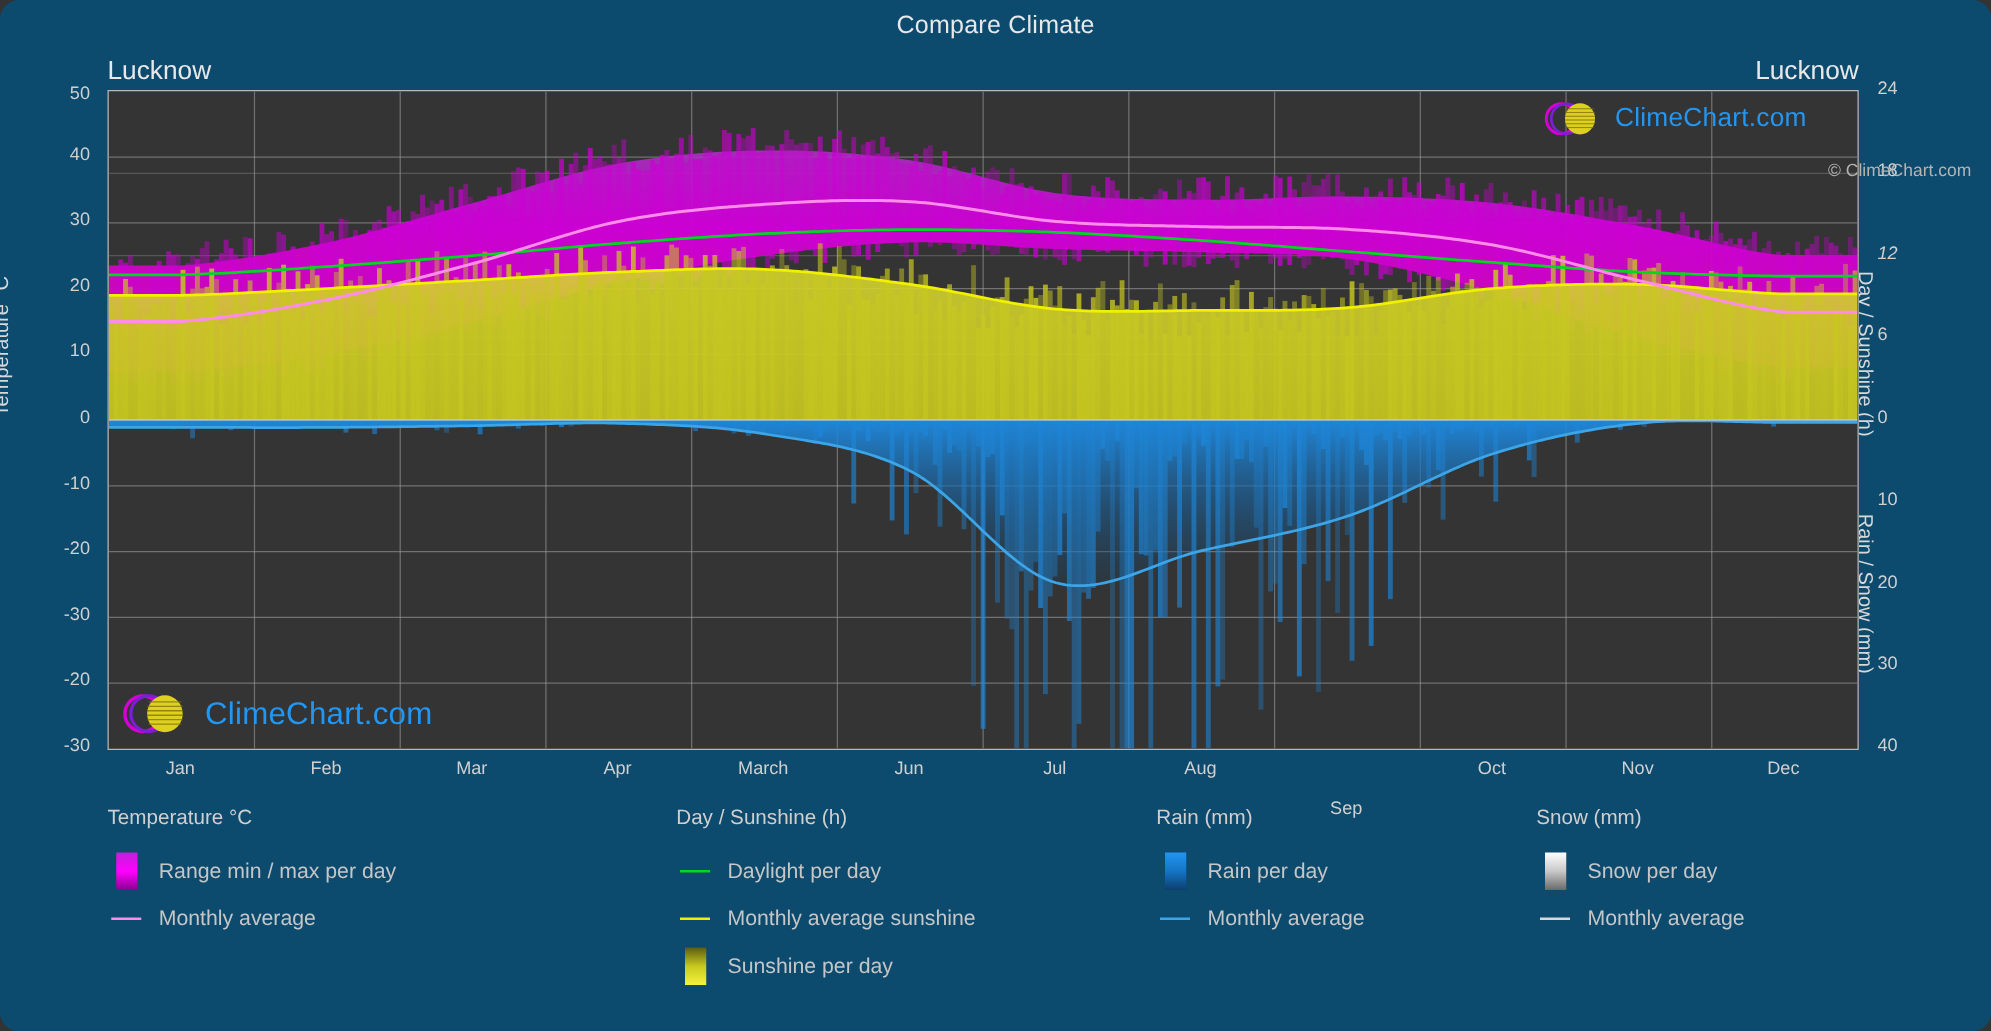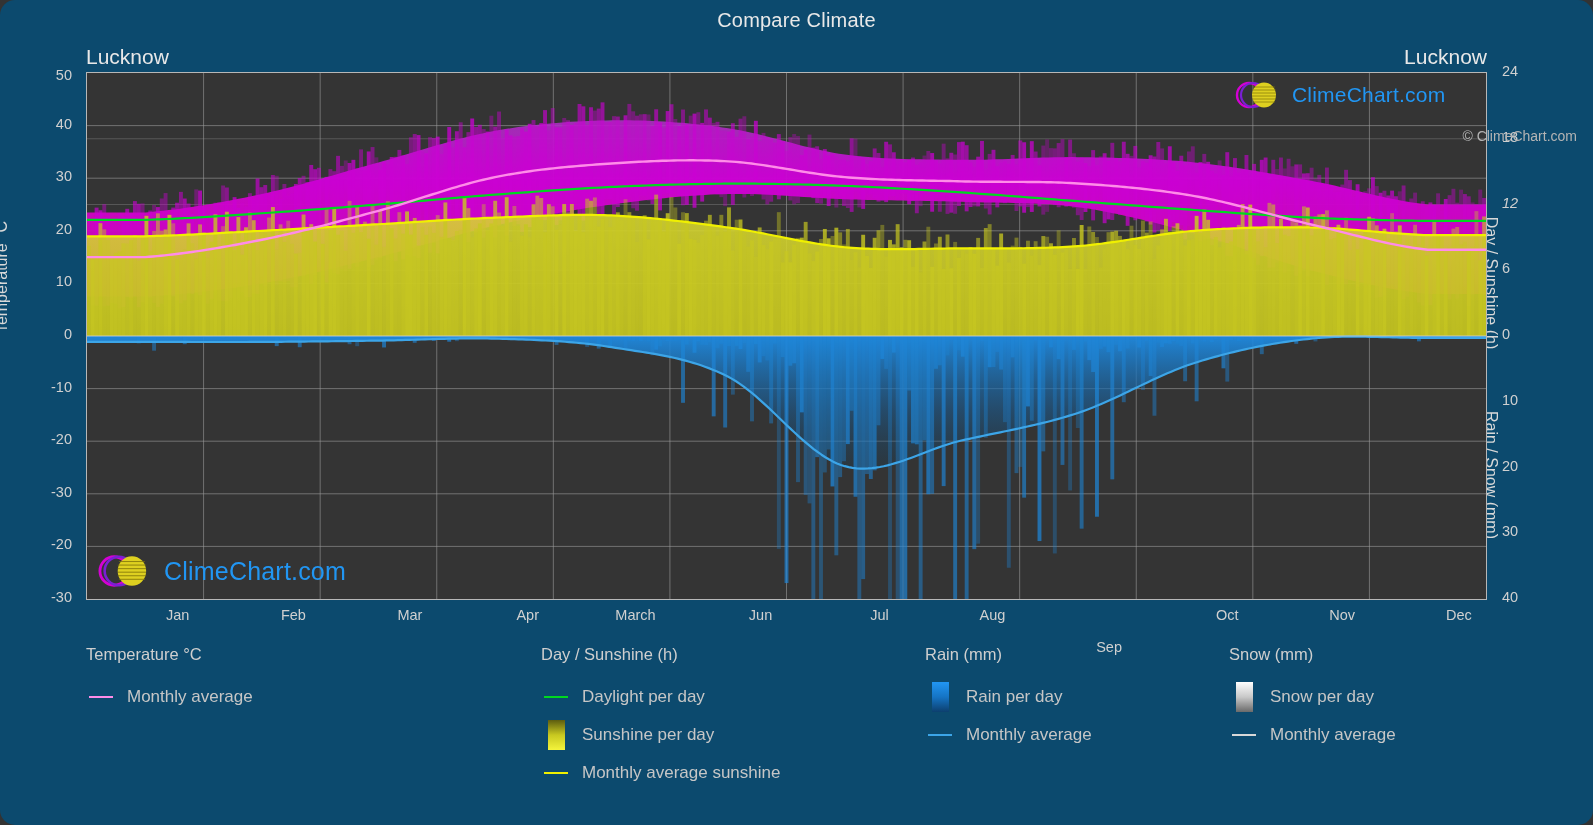--- a/index.html
+++ b/index.html
@@ -79,21 +79,21 @@
   }
 
   .tick-label {
     position: absolute;
     color: #d0d0d0;
     font-size: 14.5px;
     white-space: nowrap;
   }
   .tick-left  { text-align: right; width: 46px; left: 26px; }
   .tick-right { text-align: left;  width: 46px; left: 1502px; }
-  .tick-x     { text-align: right; width: 90px; }
+  .tick-x     { text-align: center; width: 90px; }
 
   
   #legend {
     position: absolute;
     left: 0; top: 645px;
     width: 1593px; height: 180px;
   }
   .legend-col { position: absolute; top: 0; }
   .legend-head {
     color: #cfcfcf;
@@ -1322,44 +1322,50 @@
       </g>
     </svg>
     <span class="wm-text">ClimeChart.com</span>
   </div>
 
   <div id="legend">
       <div class="legend-col" style="left: 86px;">
         <div class="legend-head">Temperature °C</div>
         <div class="legend-row">
           <span class="sw">
+            <span class="swatch-box" style="background: linear-gradient(rgb(192, 32, 216), rgb(255, 0, 255), rgb(138, 0, 144));"></span>
+          </span>
+          <span class="lbl">Range min / max per day</span>
+        </div>
+        <div class="legend-row">
+          <span class="sw">
             <span class="swatch-line" style="background: rgb(255, 140, 232);"></span>
           </span>
           <span class="lbl">Monthly average</span>
         </div>
       </div>
       <div class="legend-col" style="left: 541px;">
         <div class="legend-head">Day / Sunshine (h)</div>
         <div class="legend-row">
           <span class="sw">
             <span class="swatch-line" style="background: rgb(0, 216, 32);"></span>
           </span>
           <span class="lbl">Daylight per day</span>
         </div>
         <div class="legend-row">
           <span class="sw">
+            <span class="swatch-line" style="background: rgb(240, 240, 0);"></span>
+          </span>
+          <span class="lbl">Monthly average sunshine</span>
+        </div>
+        <div class="legend-row">
+          <span class="sw">
             <span class="swatch-box" style="background: linear-gradient(rgb(92, 92, 16), rgb(200, 200, 32), rgb(244, 244, 60));"></span>
           </span>
           <span class="lbl">Sunshine per day</span>
-        </div>
-        <div class="legend-row">
-          <span class="sw">
-            <span class="swatch-line" style="background: rgb(240, 240, 0);"></span>
-          </span>
-          <span class="lbl">Monthly average sunshine</span>
         </div>
       </div>
       <div class="legend-col" style="left: 925px;">
         <div class="legend-head">Rain (mm)</div>
         <div class="legend-row">
           <span class="sw">
             <span class="swatch-box" style="background: linear-gradient(rgb(33, 150, 243), rgb(21, 116, 196), rgb(13, 63, 110));"></span>
           </span>
           <span class="lbl">Rain per day</span>
         </div>

